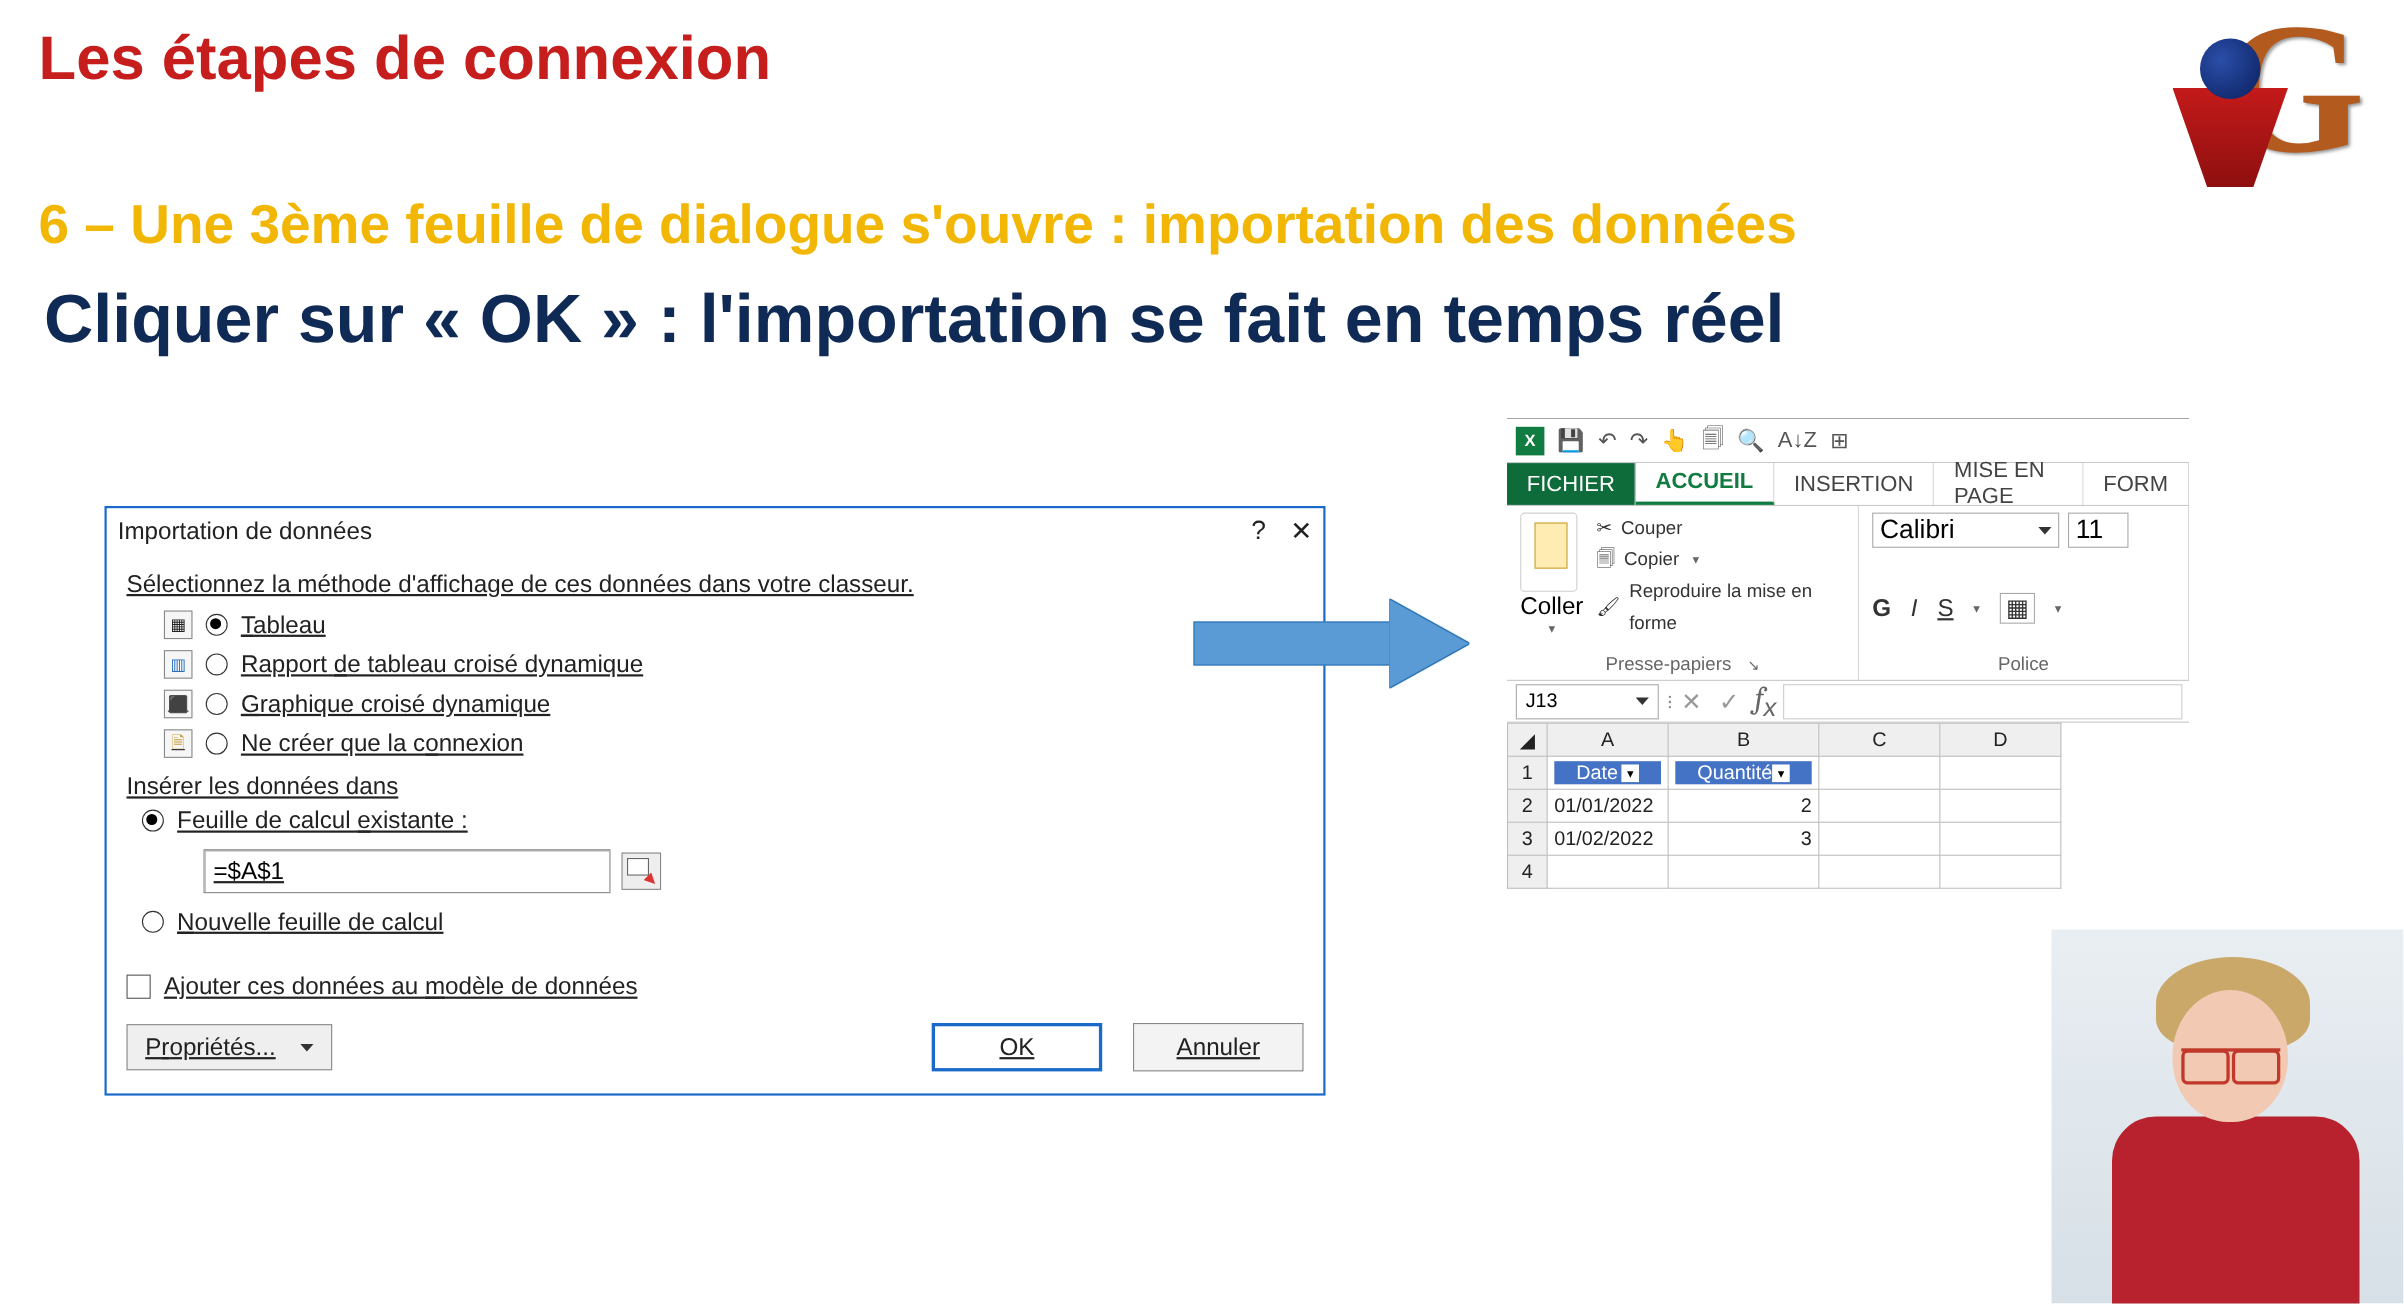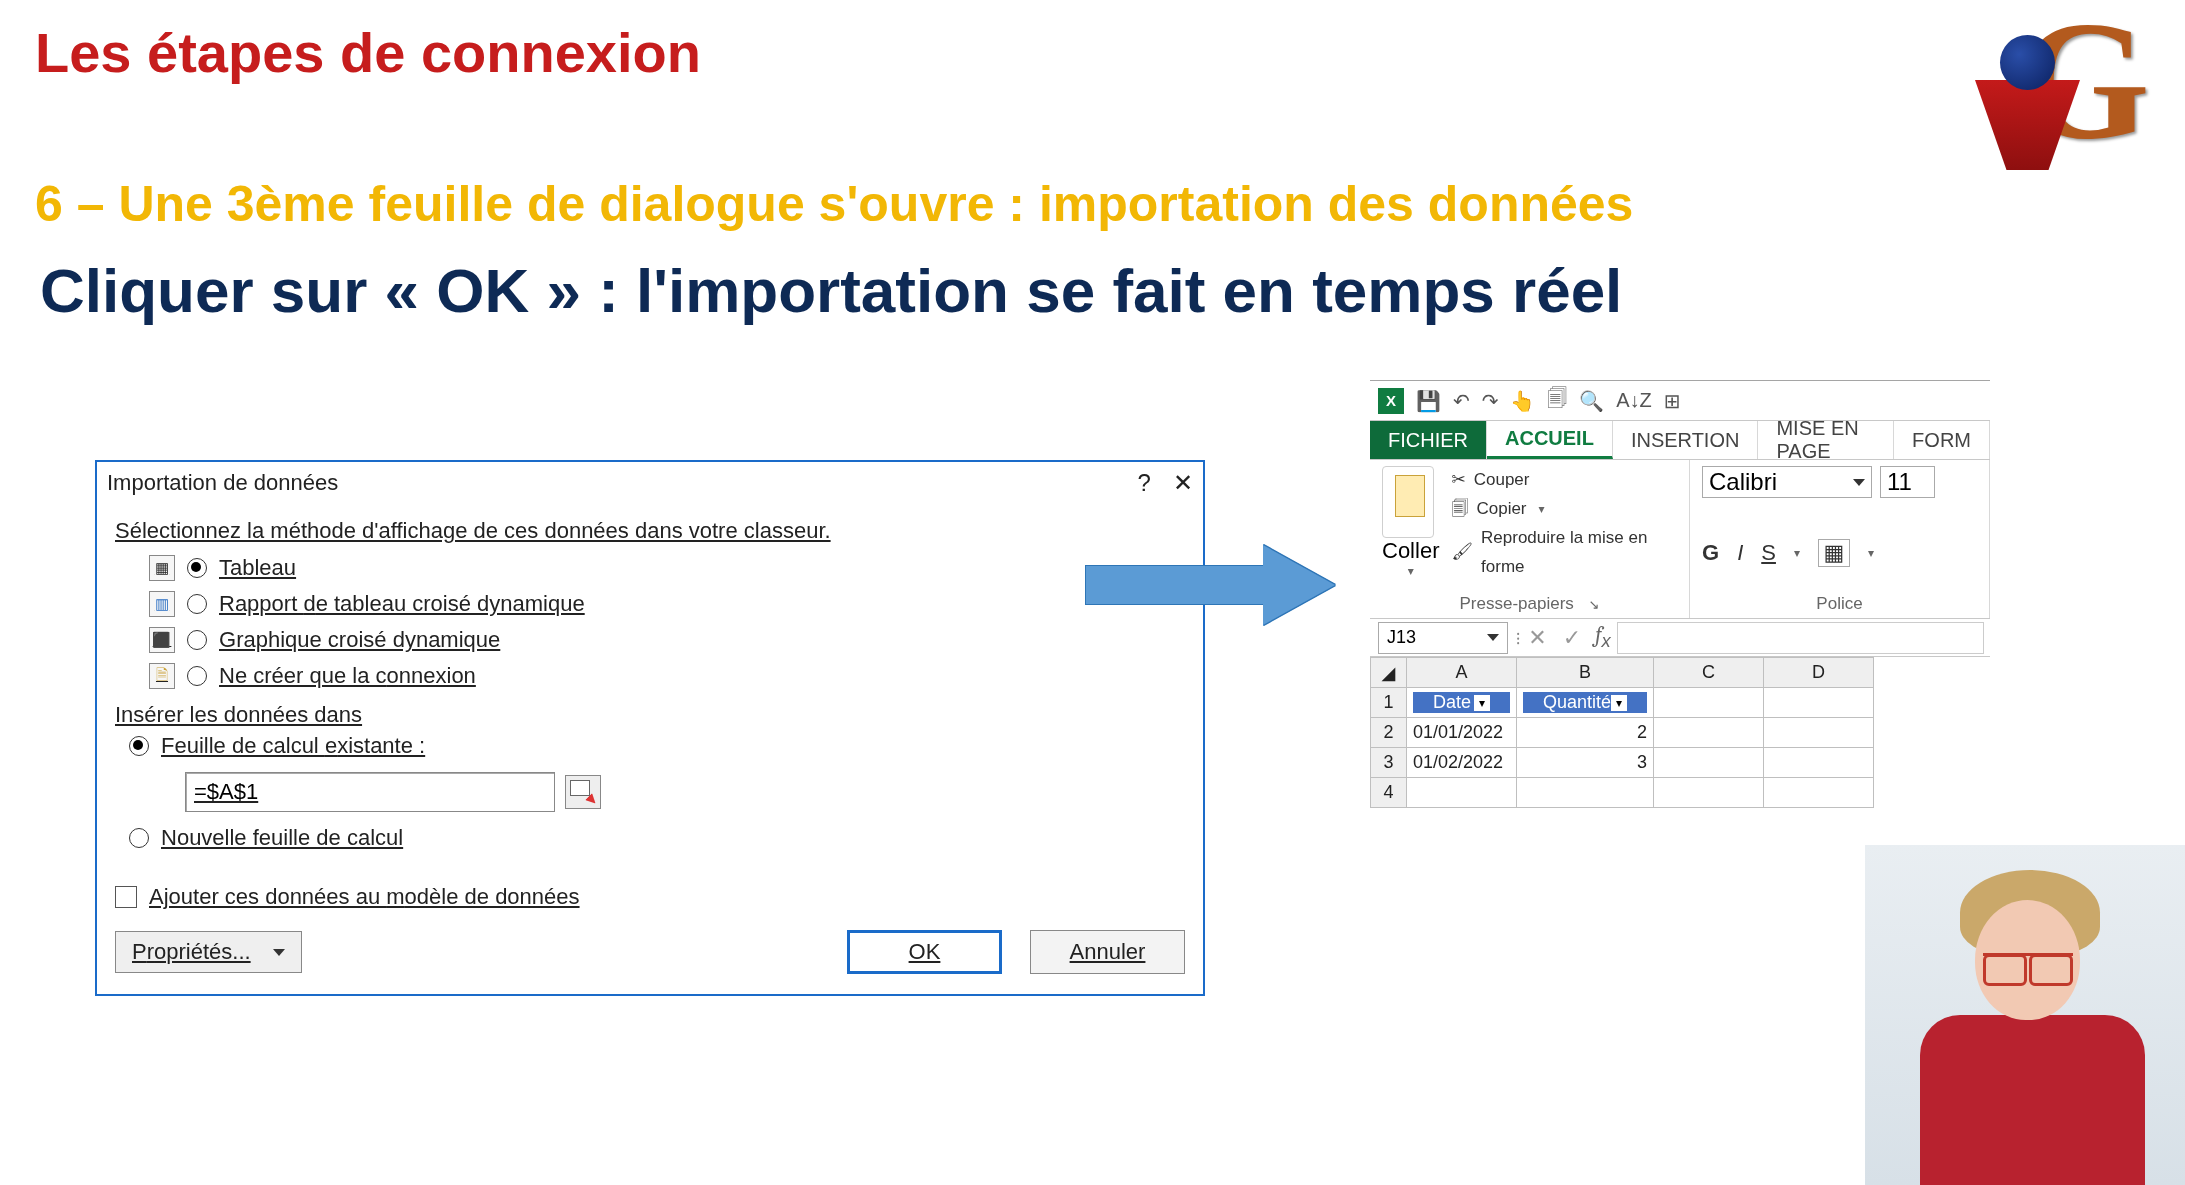--- a/index.html
+++ b/index.html
@@ -63,21 +63,21 @@
   .clip-cmds .r { display:flex; align-items:center; gap:8px; }
   .font-row1 { display:flex; align-items:center; gap:8px; }
   .combo { height:32px; border:1px solid #aaa; background:#fff; display:flex; align-items:center; justify-content:space-between; padding:0 6px; font-size:24px; }
   .biu { display:flex; align-items:center; gap:18px; font-size:22px; color:#333; margin-top:14px; }
   .biu span:nth-child(1){font-weight:700;} .biu span:nth-child(2){font-style:italic;} .biu span:nth-child(3){text-decoration:underline;}
   .borderbtn { width:32px; height:28px; border:1px solid #aaa; background:#fff; display:inline-flex; align-items:center; justify-content:center; }
 
   .namebox-row { display:flex; align-items:center; height:38px; border-bottom:1px solid #c8c8c8; }
   .namebox { width:130px; height:32px; border:1px solid #aaa; margin:0 8px; display:flex; align-items:center; padding:0 8px; font-size:18px; }
   .nbcaret { margin-left:auto; }
-  .fx { font-style:italic; font-family:"Cambria","Times New Roman",serif; font-size:22px; color:#666; margin-left:6px; }
+  .fx { font-style:italic; font-family:"Cambria","Times New Roman",serif; font-size:28px; color:#666; margin-left:6px; }
   .cancel-x,.accept-v { color:#999; font-size:22px; margin:0 8px; }
 
   .grid { border-collapse:collapse; font-size:18px; color:#222; }
   .grid th,.grid td { border:1px solid #bfbfbf; height:30px; text-align:left; padding:0 6px; }
   .grid th { background:#efefef; font-weight:400; text-align:center; width:110px; }
   .grid .rowhdr { background:#efefef; text-align:center; width:36px; }
   .grid .sel { background:#efefef; }
   .tblhdr { background:#4472c4; color:#fff; display:flex; align-items:center; justify-content:space-between; padding:0 20px; }
   .tblhdr .dd { width:16px; height:16px; background:#fff; color:#000; display:flex; align-items:center; justify-content:center; font-size:12px; }
 

